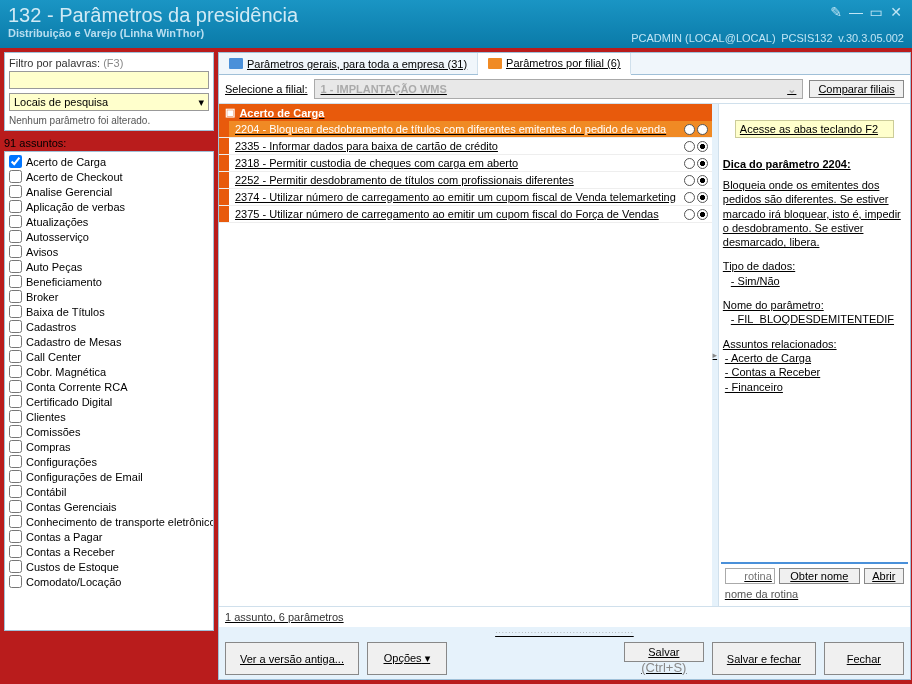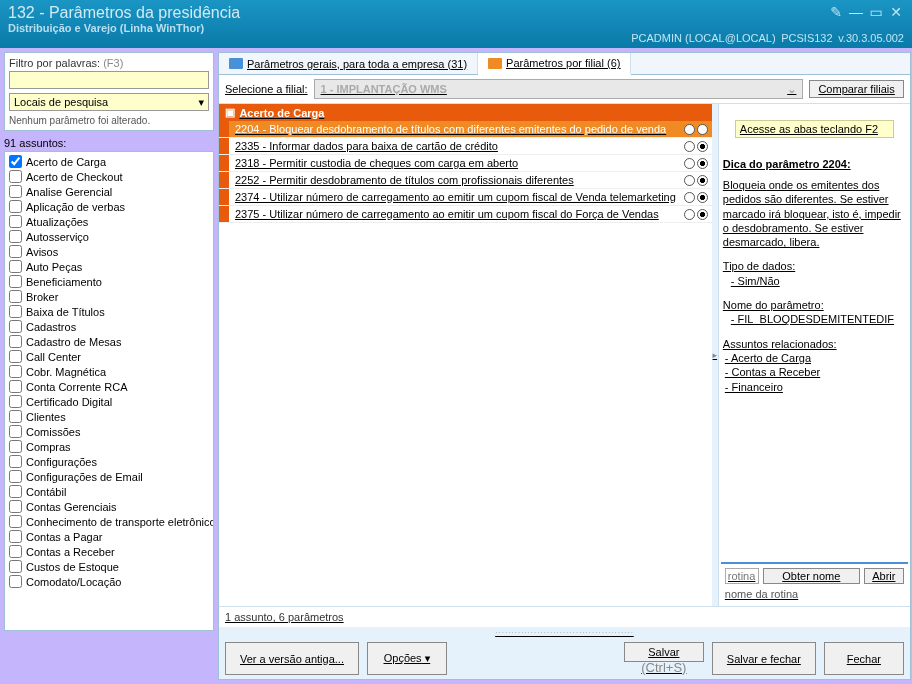--- a/index.html
+++ b/index.html
@@ -1,24 +1,24 @@
 <!DOCTYPE html>
 <html><head>
 <meta charset="utf-8">
 <style>
 * { box-sizing: border-box; margin: 0; padding: 0; font-family: Tahoma, Arial, sans-serif; font-size: 11px; }
 body { background: #0a7aa8; width: 912px; height: 684px; overflow: hidden; }
 .titlebar { background: linear-gradient(#1a95c4,#0a7aa8); color: #fff; padding: 4px 8px; display: flex; justify-content: space-between; align-items: flex-start; }
-.titlebar .left h1 { font-size: 16px; font-weight: normal; color: #d0eaf5; }
+.titlebar .left h1 { font-size: 20px; font-weight: normal; color: #d0eaf5; }
 .titlebar .left .sub { font-size: 11px; color: #b8def0; font-weight: bold; }
 .titlebar .right { display: flex; gap: 8px; align-items: center; }
 .win-icons { display: flex; gap: 4px; margin-bottom: 4px; justify-content: flex-end; }
 .win-icons span { color: #c0e5f5; font-size: 14px; cursor: pointer; width: 16px; text-align: center; }
 .status-line { color: #c0e5f5; font-size: 10px; }
-.content { display: flex; background: #c4b5fd; height: 636px; padding: 4px; gap: 4px; }
+.content { display: flex; background: #b91c1c; height: 636px; padding: 4px; gap: 4px; }
 .left-panel { width: 210px; display: flex; flex-direction: column; gap: 6px; }
 .panel-box { background: #fff; border: 1px solid #a0c0d8; padding: 4px; }
 .filter-label { color: #333; margin-bottom: 2px; }
 .filter-label .hint { color: #888; }
 .filter-input { width: 100%; background: #ffffcc; border: 1px solid #999; height: 18px; padding: 0 4px 0 18px; position: relative; }
 .filter-wrap { position: relative; }
 .mag-icon { position: absolute; left: 3px; top: 2px; font-size: 12px; color: #555; }
 .dropdown { width: 100%; background: #ffffcc; border: 1px solid #999; height: 18px; margin-top: 4px; display: flex; justify-content: space-between; align-items: center; padding: 0 4px; cursor: pointer; }
 .no-change { color: #555; font-size: 10px; margin-top: 4px; }
 .subjects-label { margin-bottom: 2px; }
@@ -46,21 +46,21 @@
 .radio { width: 11px; height: 11px; border: 1px solid #555; border-radius: 50%; display: inline-block; background: #fff; }
 .radio.on { background: radial-gradient(circle, #000 0 40%, #fff 45%); }
 .splitter { width: 6px; background: #e6f2fb; cursor: col-resize; display: flex; align-items: center; justify-content: center; color: #888; font-size: 9px; }
 .right-pane { width: 192px; border-left: 1px solid #d0e0ec; display: flex; flex-direction: column; }
 .hint-yellow { background: #ffffcc; border: 1px solid #cc9; padding: 2px 4px; margin: 16px; }
 .tip-title { font-weight: bold; padding: 4px; }
 .tip-body { padding: 4px; font-size: 11px; line-height: 1.3; flex: 1; }
 .tip-body .section { margin-top: 10px; }
 .routine-box { border-top: 2px solid #4a90d9; padding: 4px; margin: 2px; }
 .routine-row { display: flex; gap: 4px; margin-bottom: 4px; }
-.routine-row input { width: 34px; border: 1px solid #aaa; padding: 1px 2px; color: #aaa; }
+.routine-row input { width: 50px; border: 1px solid #aaa; padding: 1px 2px; color: #aaa; text-align: right; }
 .routine-row button { flex: 1; background: #f0f0f0; border: 1px solid #888; padding: 1px 4px; cursor: pointer; font-size: 11px; }
 .footer-row { padding: 4px 6px; color: #333; border-top: 1px solid #d0e0ec; }
 .dots-splitter { text-align: center; color: #999; font-size: 8px; letter-spacing: 1px; background: #e6f2fb; padding: 1px; cursor: row-resize; }
 .bottom-buttons { display: flex; justify-content: space-between; padding: 4px 6px; background: #e6f2fb; }
 .bottom-buttons .left-btns, .bottom-buttons .right-btns { display: flex; gap: 8px; }
 .btn { background: #f0f0f0; border: 1px solid #888; padding: 3px 14px; cursor: pointer; min-width: 80px; text-align: center; }
 .shortcut-hint { text-align: center; color: #888; font-size: 13px; margin-top: -2px; }
 .underline { text-decoration: underline; }
 </style>
 </head>

